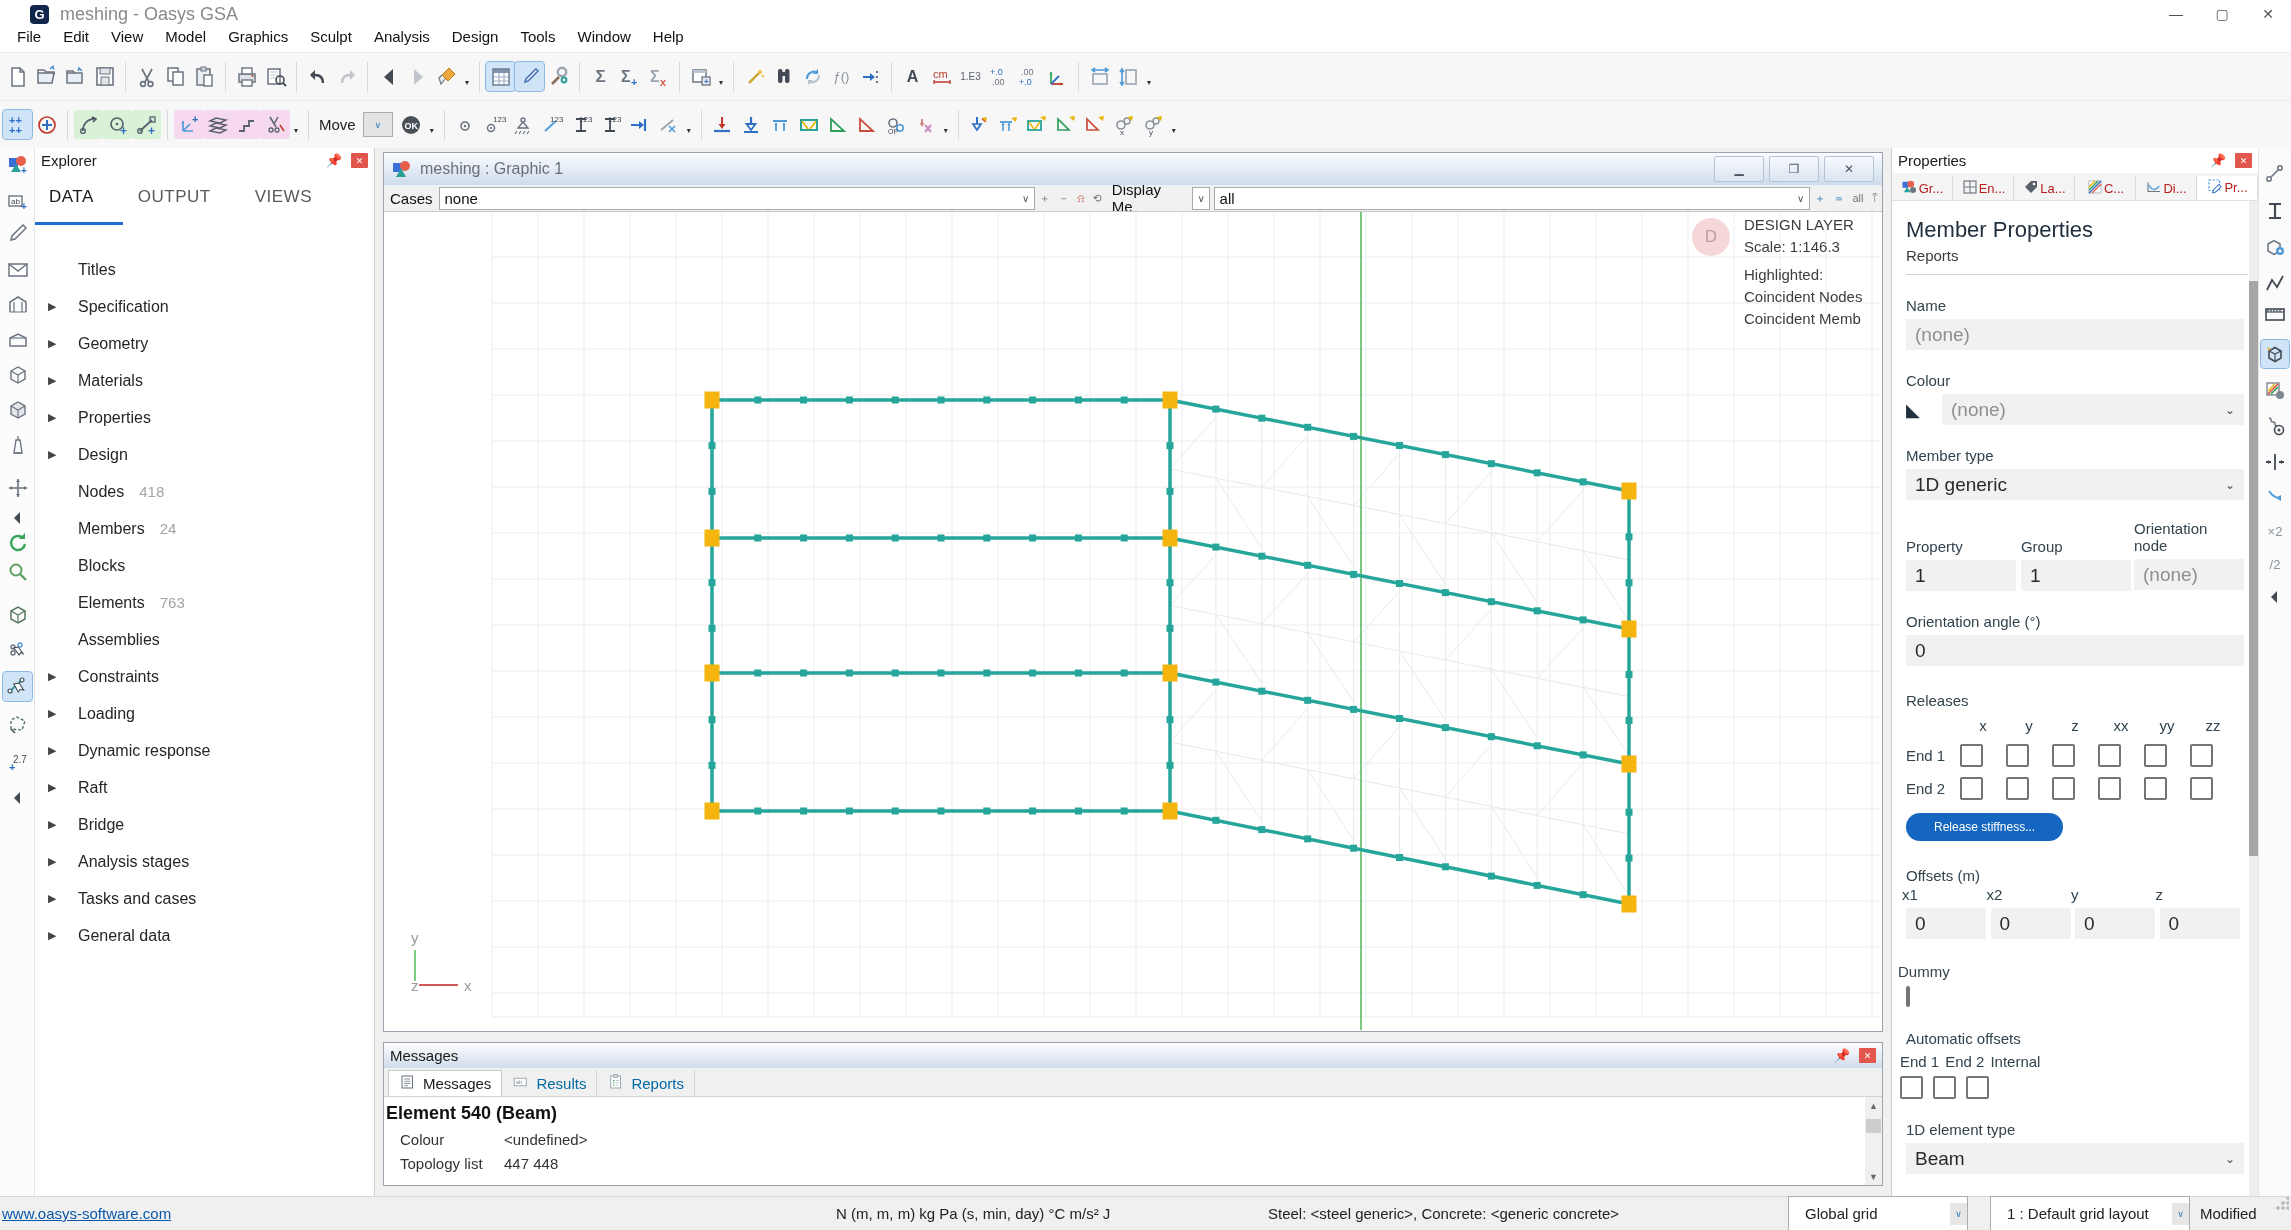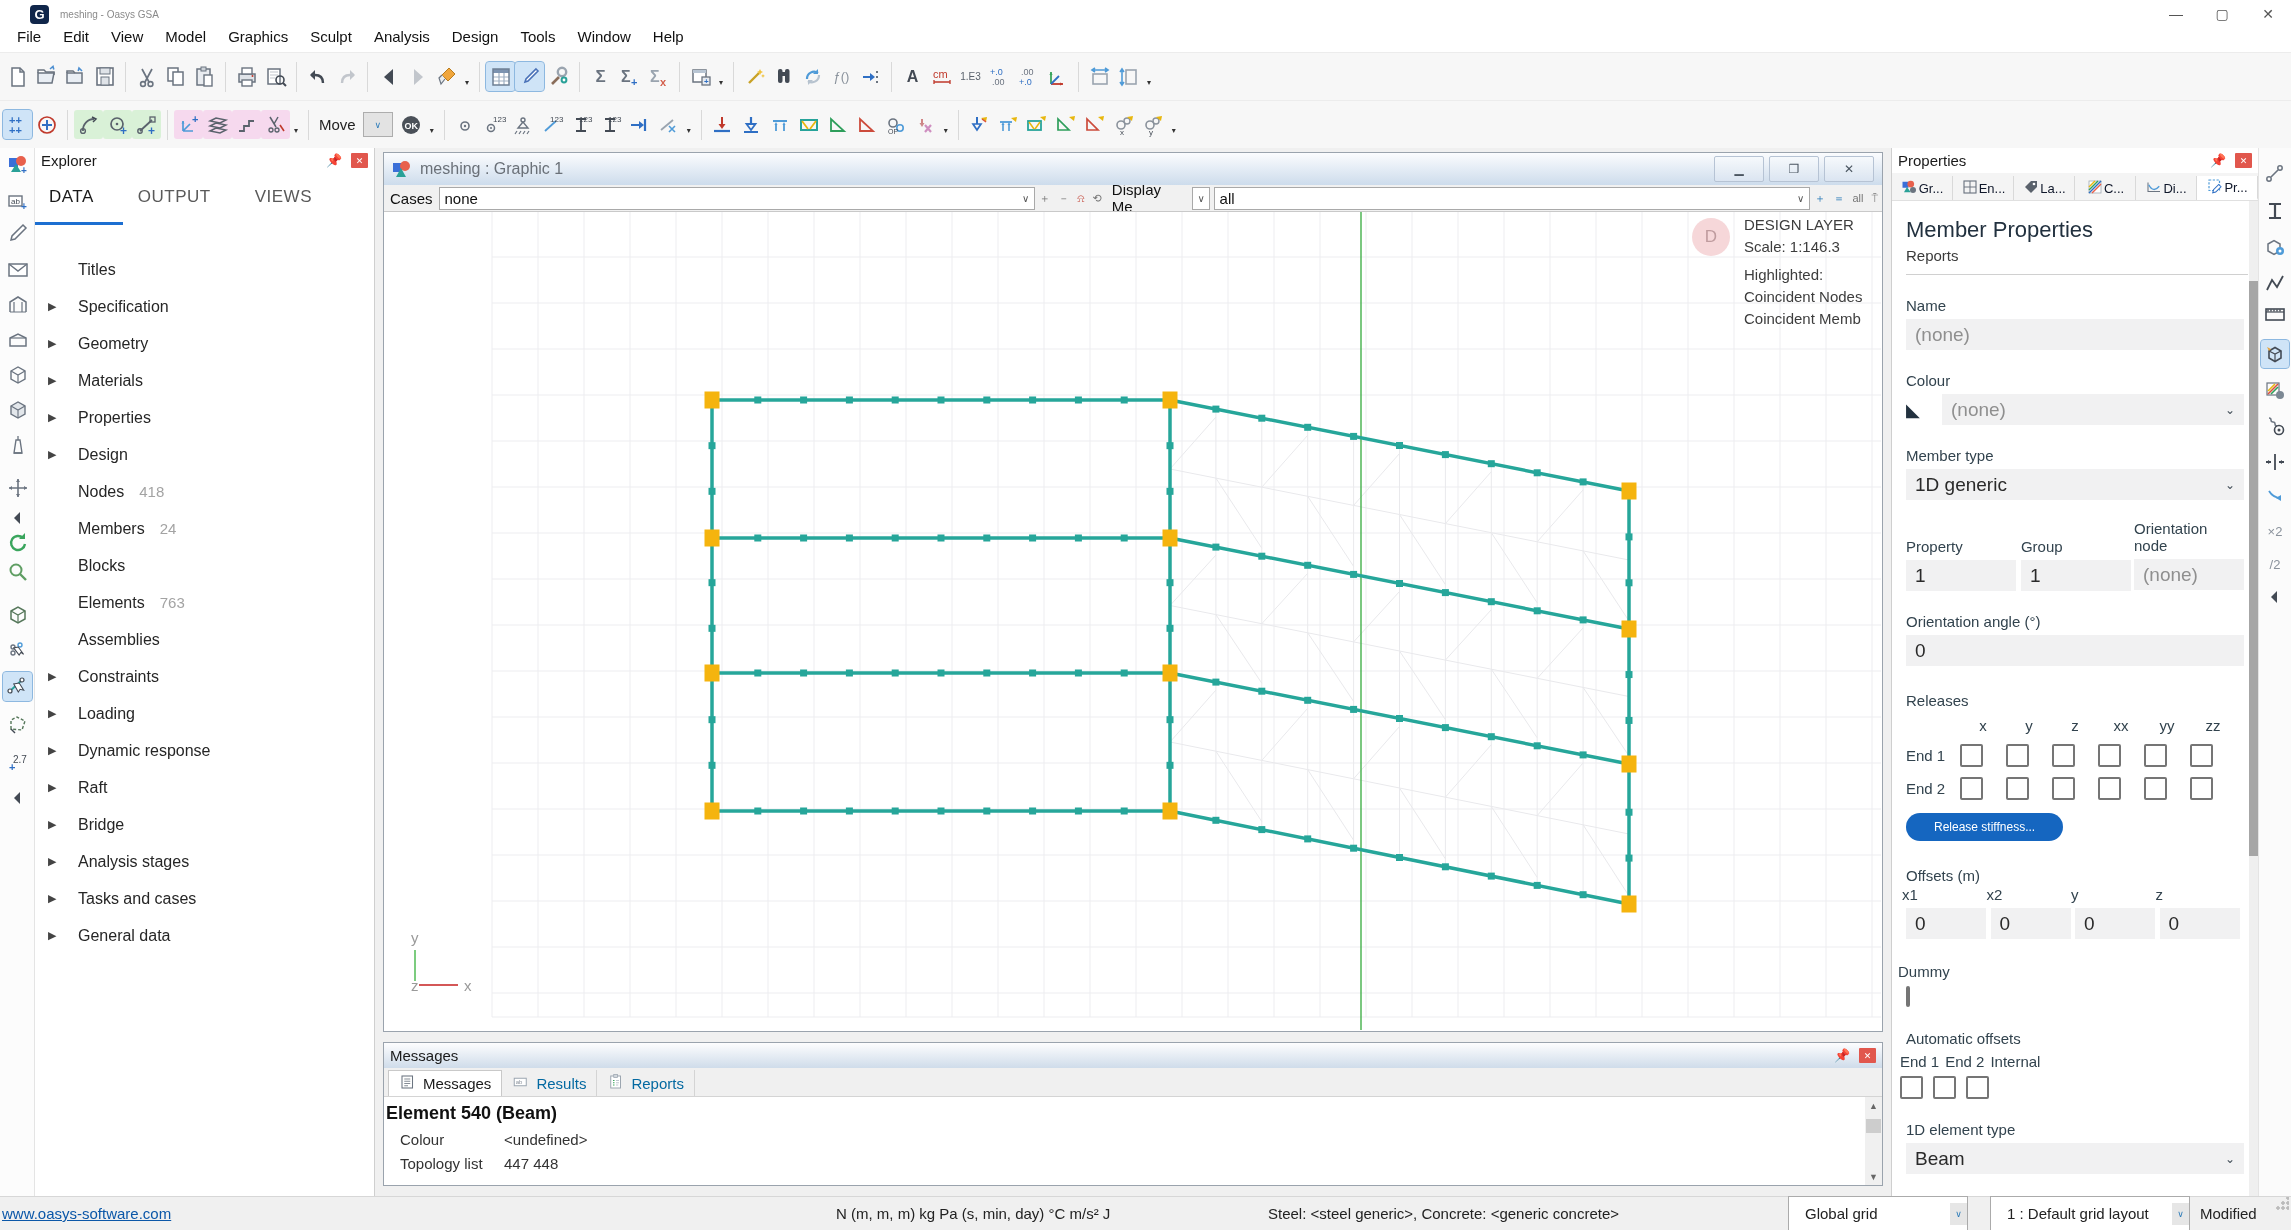--- a/index.html
+++ b/index.html
@@ -1,19 +1,19 @@
 <!DOCTYPE html>
 <html><head>
 <meta charset="utf-8">
 <style>
 * { margin:0; padding:0; box-sizing:border-box; }
 html,body { width:2291px; height:1230px; font-family:"Liberation Sans",sans-serif; background:#fff; overflow:hidden; }
 .titlebar { height:28px; display:flex; align-items:center; background:#fff; }
 .app-icon { width:19px; height:19px; margin-left:30px; border-radius:4px; background:#10264a; color:#fff; font-size:13px; font-weight:bold; display:flex; align-items:center; justify-content:center; }
-.title-text { margin-left:11px; font-size:10px; color:#8a8a8a; }
+.title-text { margin-left:11px; font-size:18px; color:#8a8a8a; }
 .win-controls { margin-left:auto; display:flex; }
 .win-btn { width:46px; height:26px; display:flex; align-items:center; justify-content:center; color:#555; font-size:14px; }
 .menubar { height:24px; display:flex; align-items:flex-start; background:#fff; padding-left:6px; }
 .menu-item { padding:0 11px; font-size:15px; color:#111; }
 .toolbar { height:48px; background:#f7f7f7; display:flex; align-items:center; padding-left:3px; border-top:1px solid #ececec; }
 .ti { width:29px; height:29px; display:flex; align-items:center; justify-content:center; border-radius:3px; flex:0 0 auto; }
 .ti.hl { background:#cfe4f7; outline:1px solid #8db8e0; }
 .ti.g { background:#d9f1d7; }
 .ti.p { background:#f6d9ee; }
 .ti svg { display:block; }
@@ -64,21 +64,21 @@
 .mtab .mic { margin-right:6px; }
 .mbody { flex:1; position:relative; background:#fff; padding:6px 2px 0 2px; }
 .mhead { font-size:18px; font-weight:bold; color:#111; }
 .mrow { display:flex; font-size:15px; color:#333; margin-top:7px; }
 .mrow .ml { width:104px; margin-left:14px; }
 .mscroll { position:absolute; right:0; top:0; width:17px; height:100%; background:#f0f0f0; }
 .mscroll .ar { position:absolute; left:0; width:17px; height:17px; font-size:9px; color:#666; display:flex; align-items:center; justify-content:center; }
 .mscroll .thumb { position:absolute; left:1px; top:22px; width:15px; height:14px; background:#cdcdcd; }
 .properties { width:367px; background:#fff; border-left:1px solid #cfcfcf; display:flex; flex-direction:column; position:relative; }
 .ptabs { display:flex; height:28px; background:#f4f4f4; border-bottom:1px solid #e0e0e0; padding-top:3px; }
-.ptab { flex:1; display:flex; align-items:center; justify-content:center; font-size:13px; color:#0f172a; border-right:1px solid #d9d9d9; }
+.ptab { flex:1; display:flex; align-items:center; justify-content:center; font-size:13px; color:#b91c1c; border-right:1px solid #d9d9d9; }
 .ptab.active { background:#fff; border-bottom:2px solid #fff; }
 .pbody { flex:1; padding:12px 14px 0 14px; overflow:hidden; position:relative; }
 .pheading { font-size:22px; color:#22313f; margin-top:4px; }
 .psub { font-size:15px; color:#3a3a3a; margin-top:4px; }
 .pdivider { height:1px; background:#d0d0d0; margin:10px -4px 0 0; }
 .plabel { font-size:15px; color:#32434e; margin-top:22px; }
 .pfield { height:31px; background:#f1f1f2; display:flex; align-items:center; padding:0 9px; font-size:19px; color:#2a2a2a; margin-top:5px; }
 .pfield.gray { color:#8f8f8f; }
 .pfield .chev { margin-left:auto; font-size:12px; color:#44505a; }
 .colour-row { display:flex; align-items:center; margin-top:5px; }

